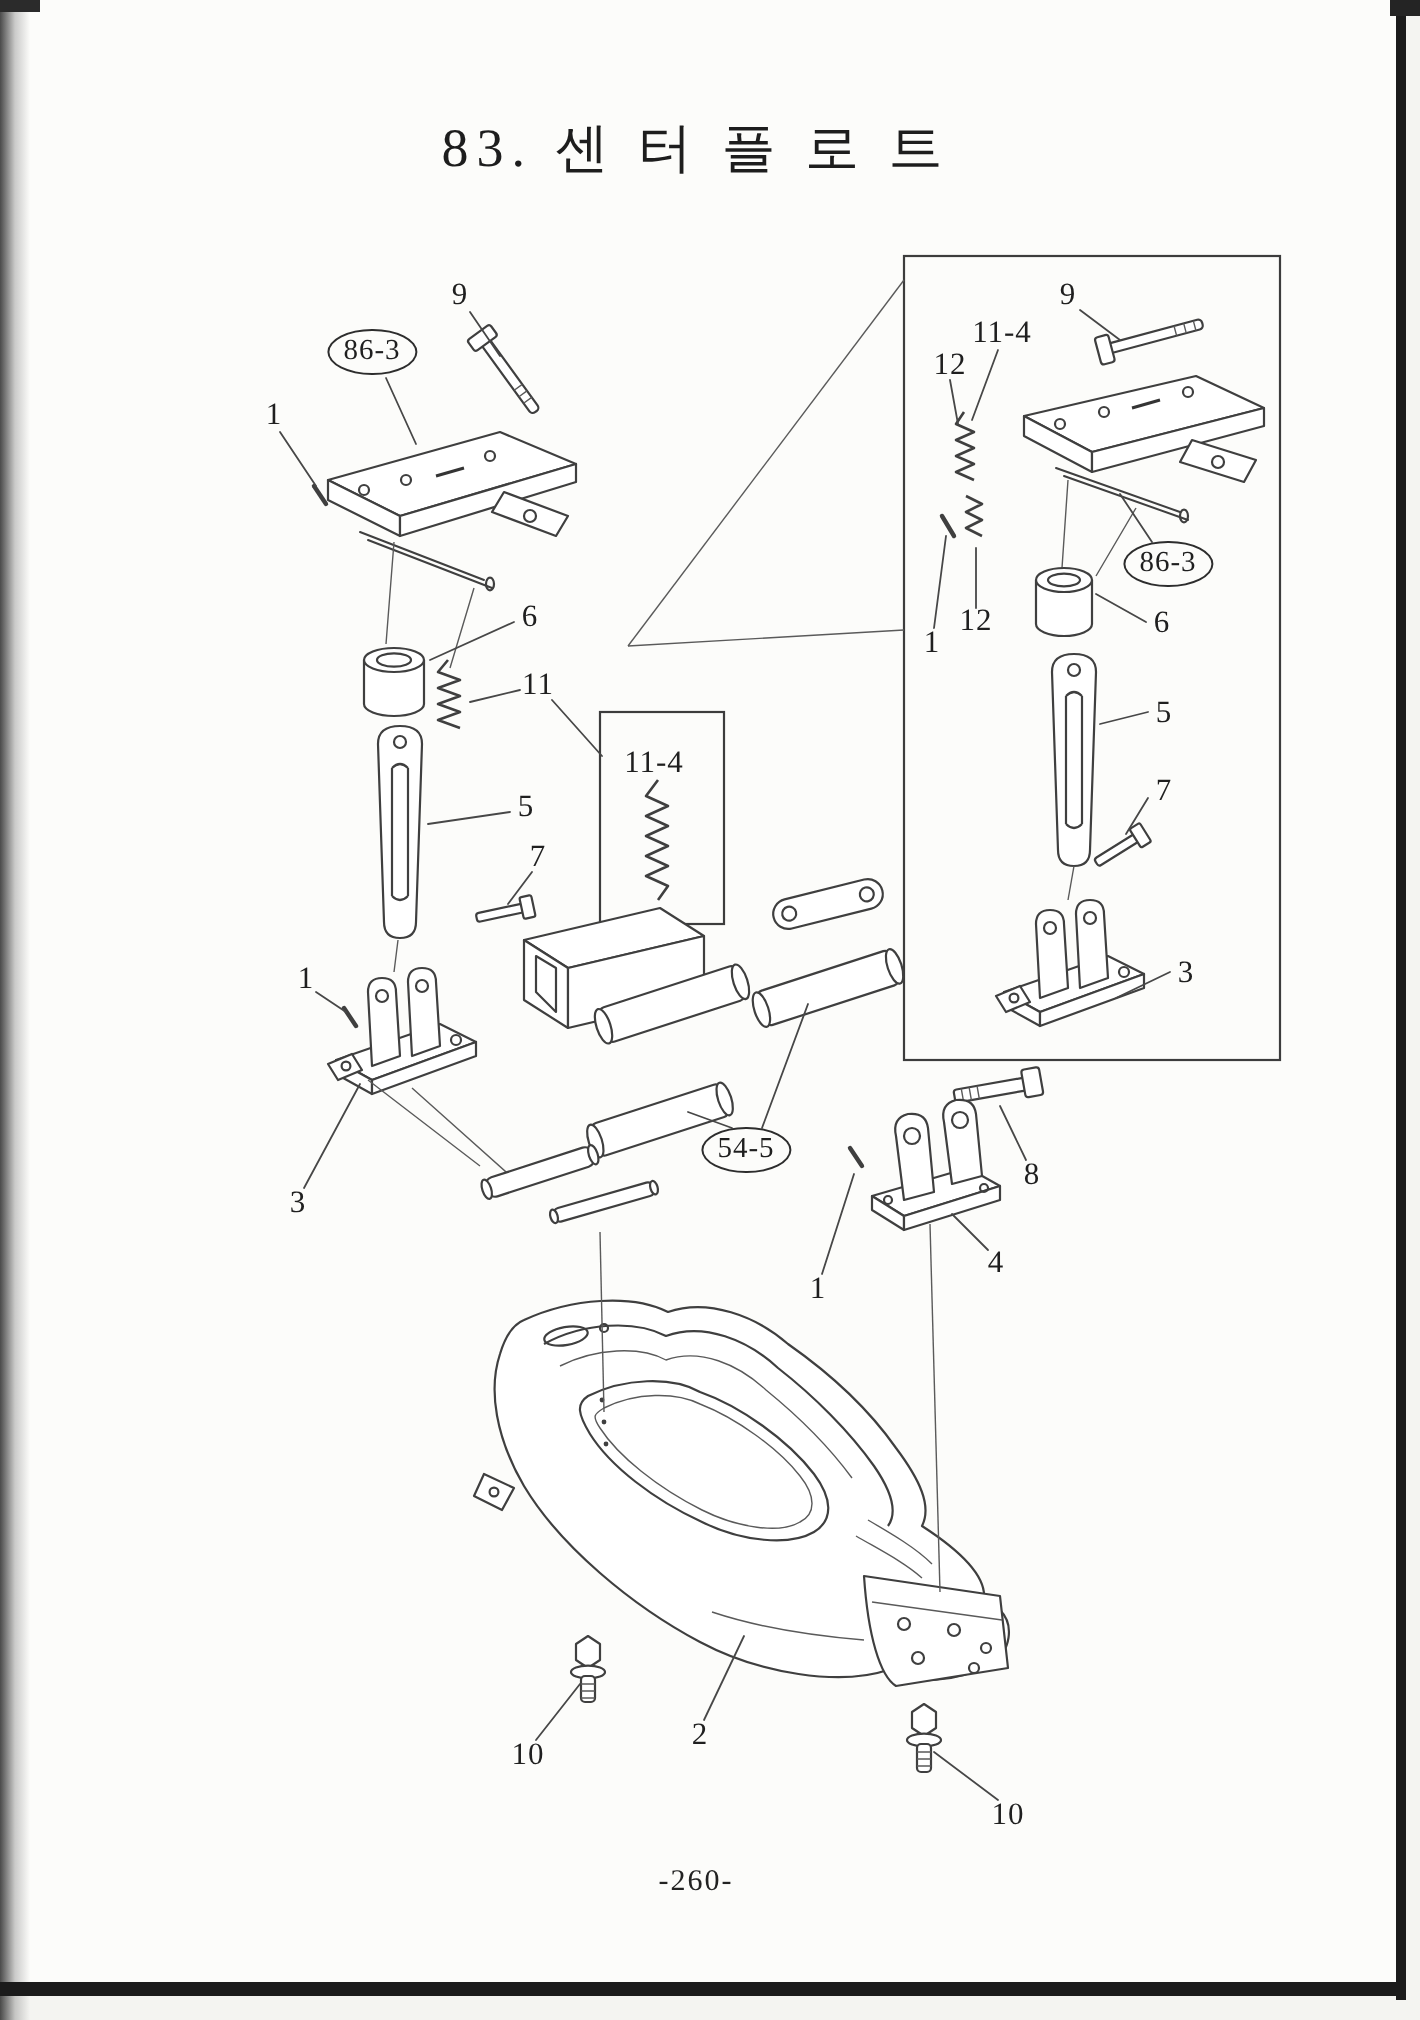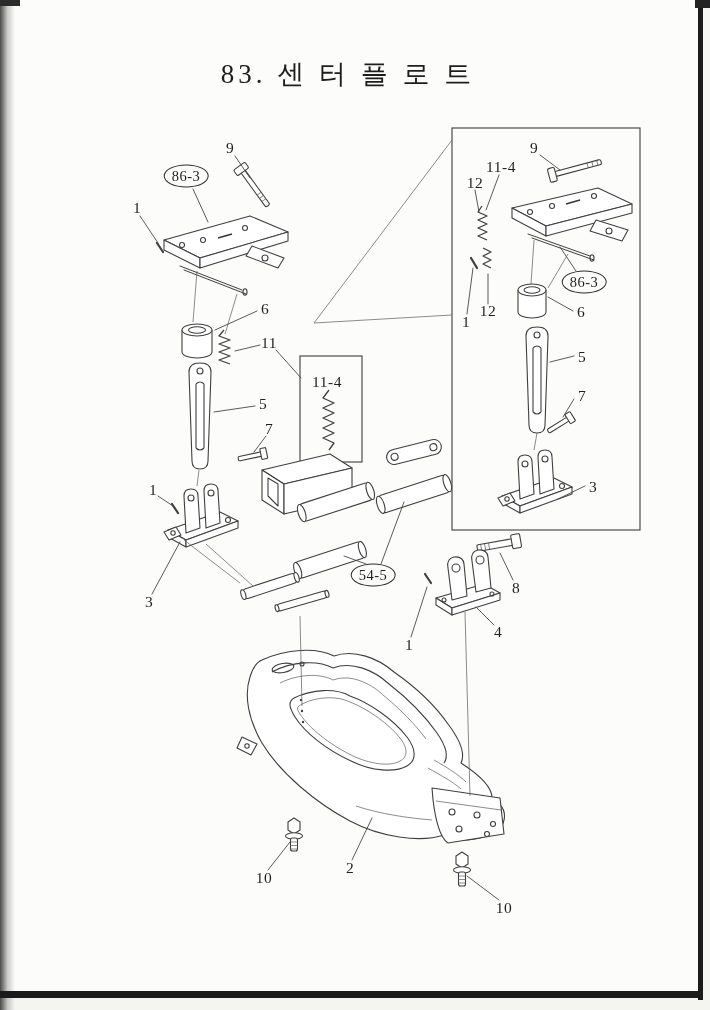--- a/index.html
+++ b/index.html
@@ -380,20 +380,21 @@
       <div class="callout" style="left: 582px; top: 396px;">7</div>
       <div class="callout" style="left: 593px; top: 487px;">3</div>
       <div class="callout" style="left: 516px; top: 588px;">8</div>
       <div class="callout" style="left: 498px; top: 632px;">4</div>
       <div class="callout" style="left: 409px; top: 645px;">1</div>
       <div class="callout" style="left: 350px; top: 868px;">2</div>
       <div class="callout" style="left: 264px; top: 878px;">10</div>
       <div class="callout" style="left: 504px; top: 908px;">10</div>
     </div>
 
+  <div class="pageno">-260-</div>
 
   <div class="edge-right-outer"></div>
   <div class="edge-bottom-outer"></div>
   <div class="edge-left"></div>
   <div class="edge-right-line"></div>
   <div class="edge-bottom-line"></div>
   <div class="corner-tl"></div>
   <div class="corner-tr"></div>
 </div>
 

